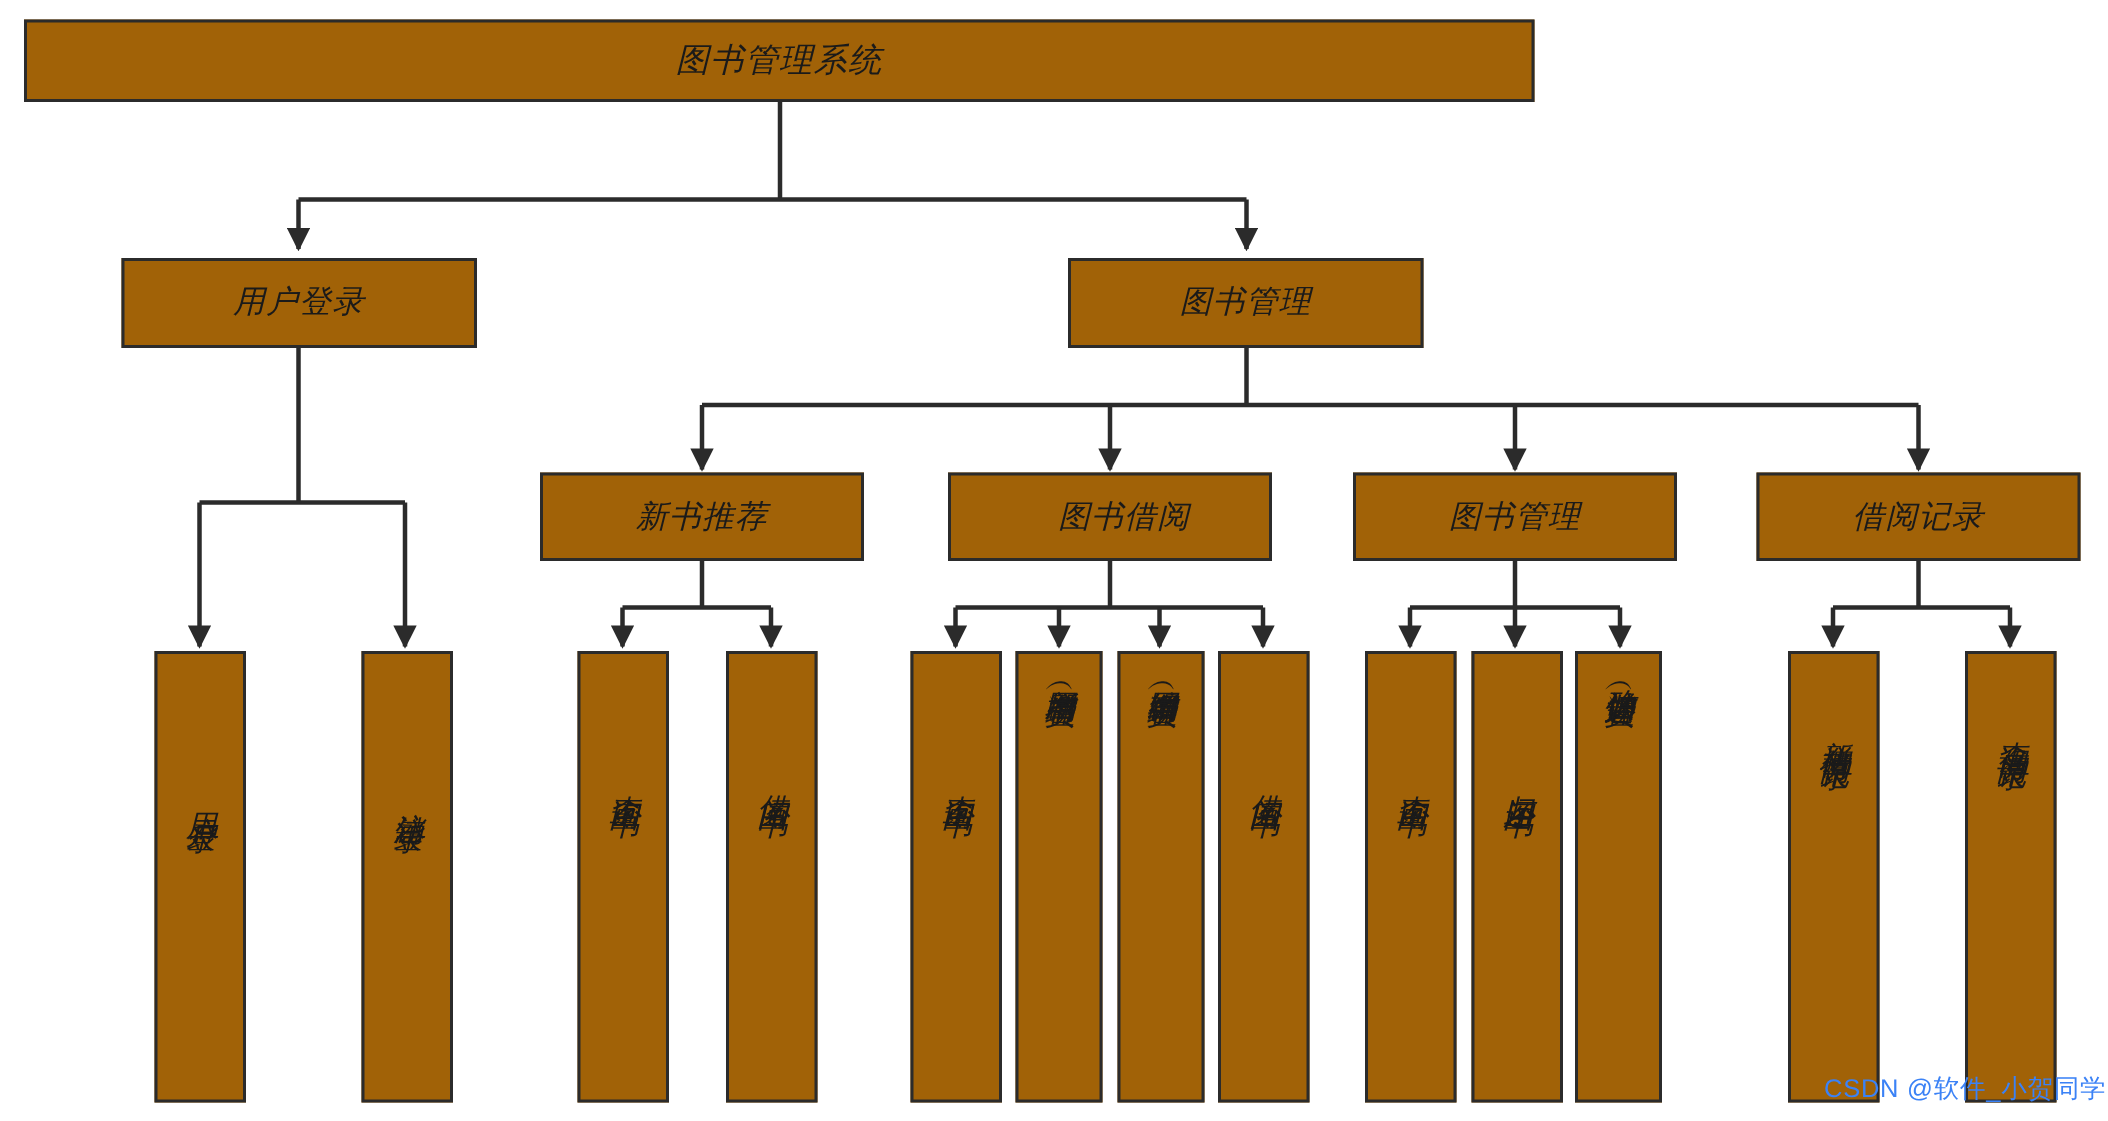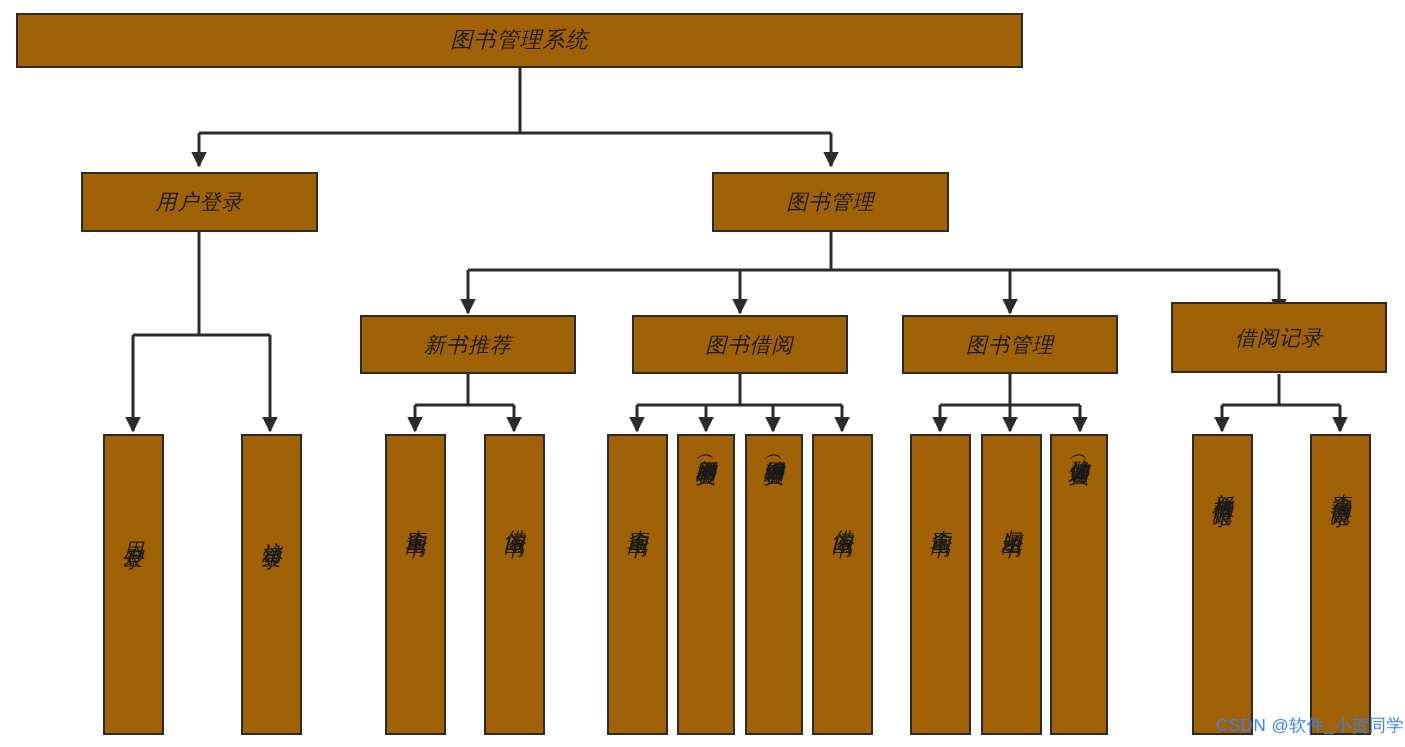--- a/index.html
+++ b/index.html
@@ -144,21 +144,21 @@
 
   <div class="node horiz" style="left:712px; top:172px; width:237px; height:60px;">
     <span>图书管理</span>
   </div>
   <div class="node horiz" style="left:632px; top:315px; width:216px; height:59px;padding-left:19px;">
     <span>图书借阅</span>
   </div>
   <div class="node horiz" style="left:902px; top:315px; width:216px; height:59px;">
     <span>图书管理</span>
   </div>
-  <div class="node horiz" style="left:1171px; top:302px; width:216px; height:71px;">
+  <div class="node horiz" style="left:1171px; top:315px; width:216px; height:59px;">
     <span>借阅记录</span>
   </div>
 
   <div class="node vert" style="left:103px; top:434px; width:61px; height:301px; padding-top:90px;">
     <span class="vtext">用户登录</span>
   </div>
   <div class="node vert" style="left:241px; top:434px; width:61px; height:301px; padding-top:90px;">
     <span class="vtext">注销登录</span>
   </div>
 

